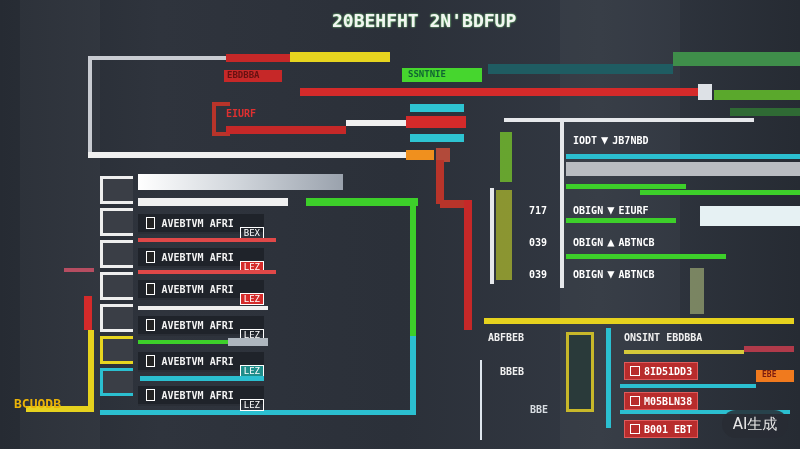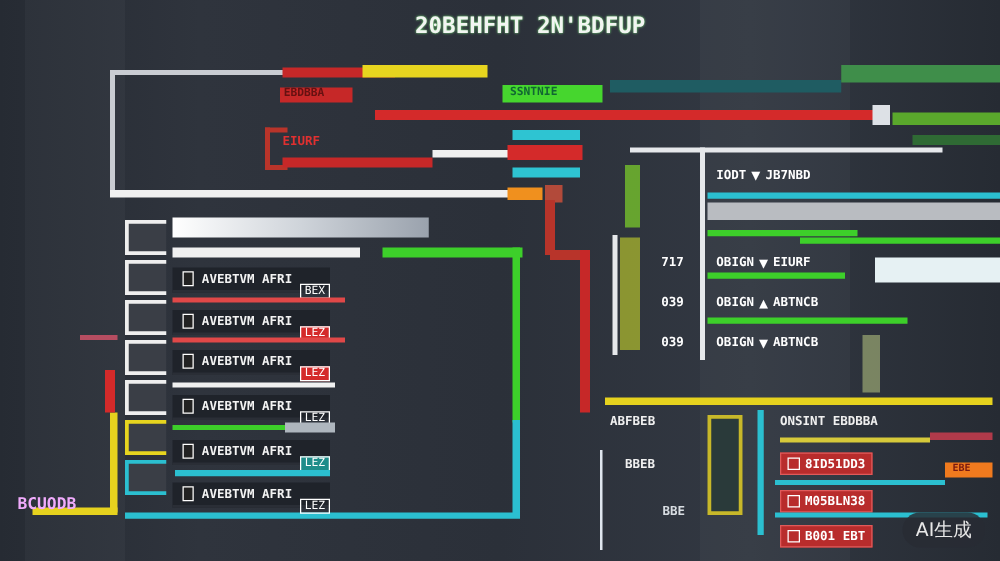--- a/index.html
+++ b/index.html
@@ -131,21 +131,21 @@
   <span class="t">AVEBTVM</span>
   <span class="t">AFRI</span>
   <span class="tag">LEZ</span>
 </div>
 
 <div class="ln" style="left:88px;top:330px;width:6px;height:80px;background:#e6d21e;"></div>
 <div class="ln" style="left:26px;top:406px;width:68px;height:6px;background:#e6d21e;"></div>
 <div class="ln" style="left:64px;top:268px;width:30px;height:4px;background:#d8546a;opacity:0.8;"></div>
 <div class="ln" style="left:84px;top:296px;width:8px;height:34px;background:#d42a2a;"></div>
 
-<div class="lbl" style="left:14px;top:396px;color:#f0abfc;font-size:13px;">BCUODB</div>
+<div class="lbl" style="left:14px;top:396px;color:#eab308;font-size:13px;">BCUODB</div>
 
 <div class="ln" style="left:504px;top:118px;width:250px;height:4px;background:#e6e8eb;"></div>
 <div class="ln" style="left:560px;top:118px;width:4px;height:170px;background:#e6e8eb;"></div>
 <div class="ln" style="left:490px;top:188px;width:4px;height:96px;background:#e6e8eb;"></div>
 <div class="ln" style="left:566px;top:154px;width:234px;height:5px;background:#2bbfd0;"></div>
 <div class="ln" style="left:566px;top:162px;width:234px;height:14px;background:#b9bcc1;"></div>
 <div class="ln" style="left:566px;top:184px;width:120px;height:5px;background:#3dcf2a;"></div>
 <div class="ln" style="left:640px;top:190px;width:160px;height:5px;background:#3dcf2a;"></div>
 <div class="ln" style="left:566px;top:218px;width:110px;height:5px;background:#3dcf2a;"></div>
 <div class="ln" style="left:700px;top:206px;width:100px;height:20px;background:#e6f1f3;"></div>

